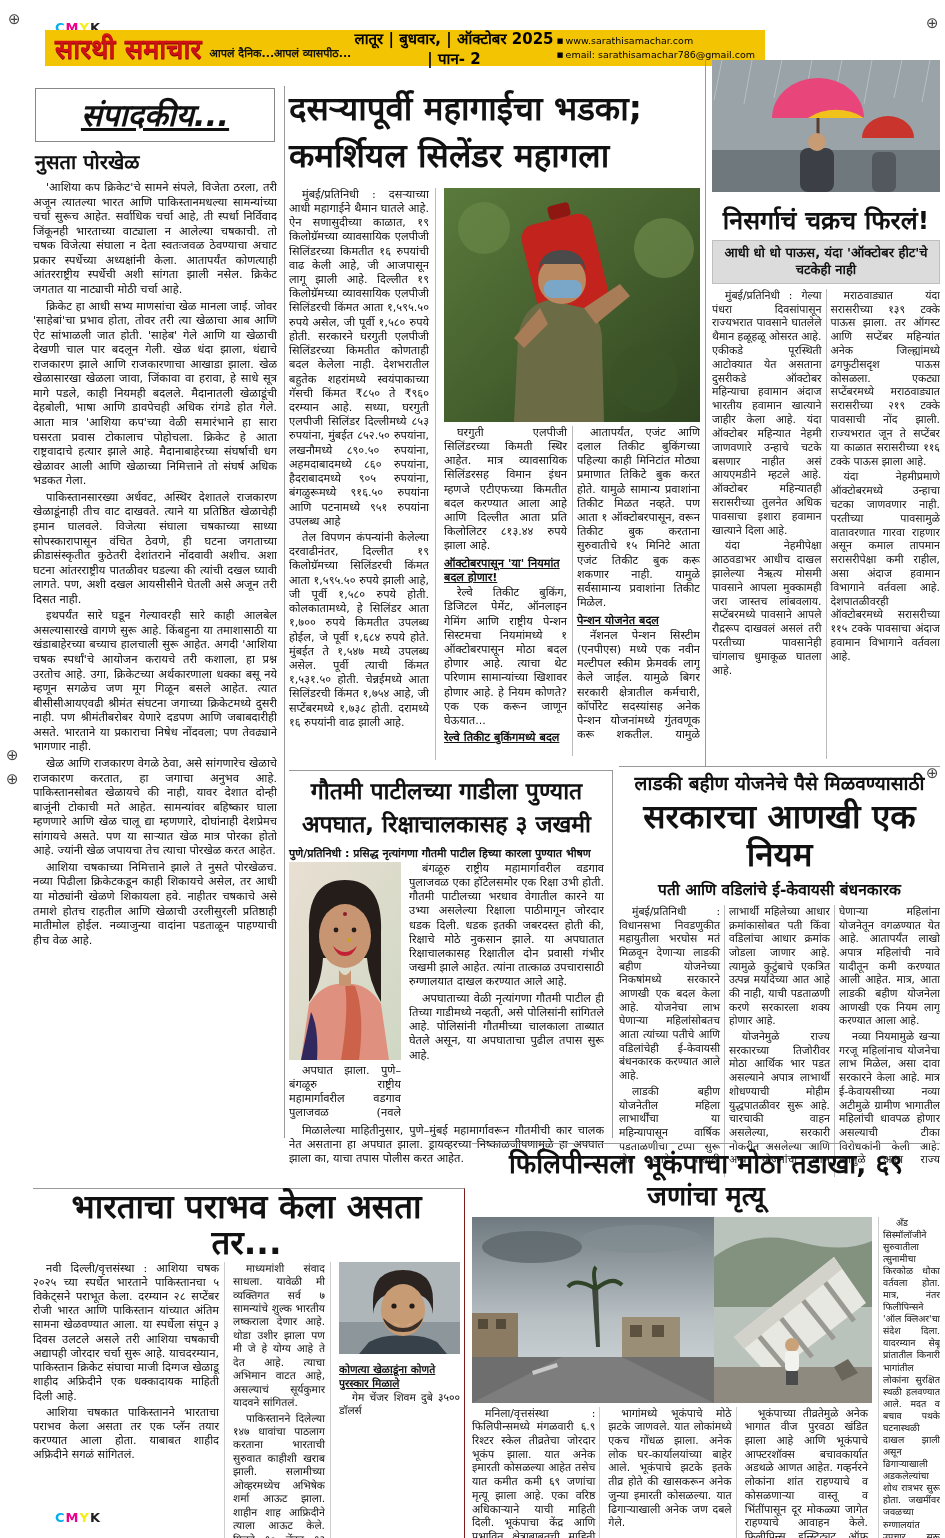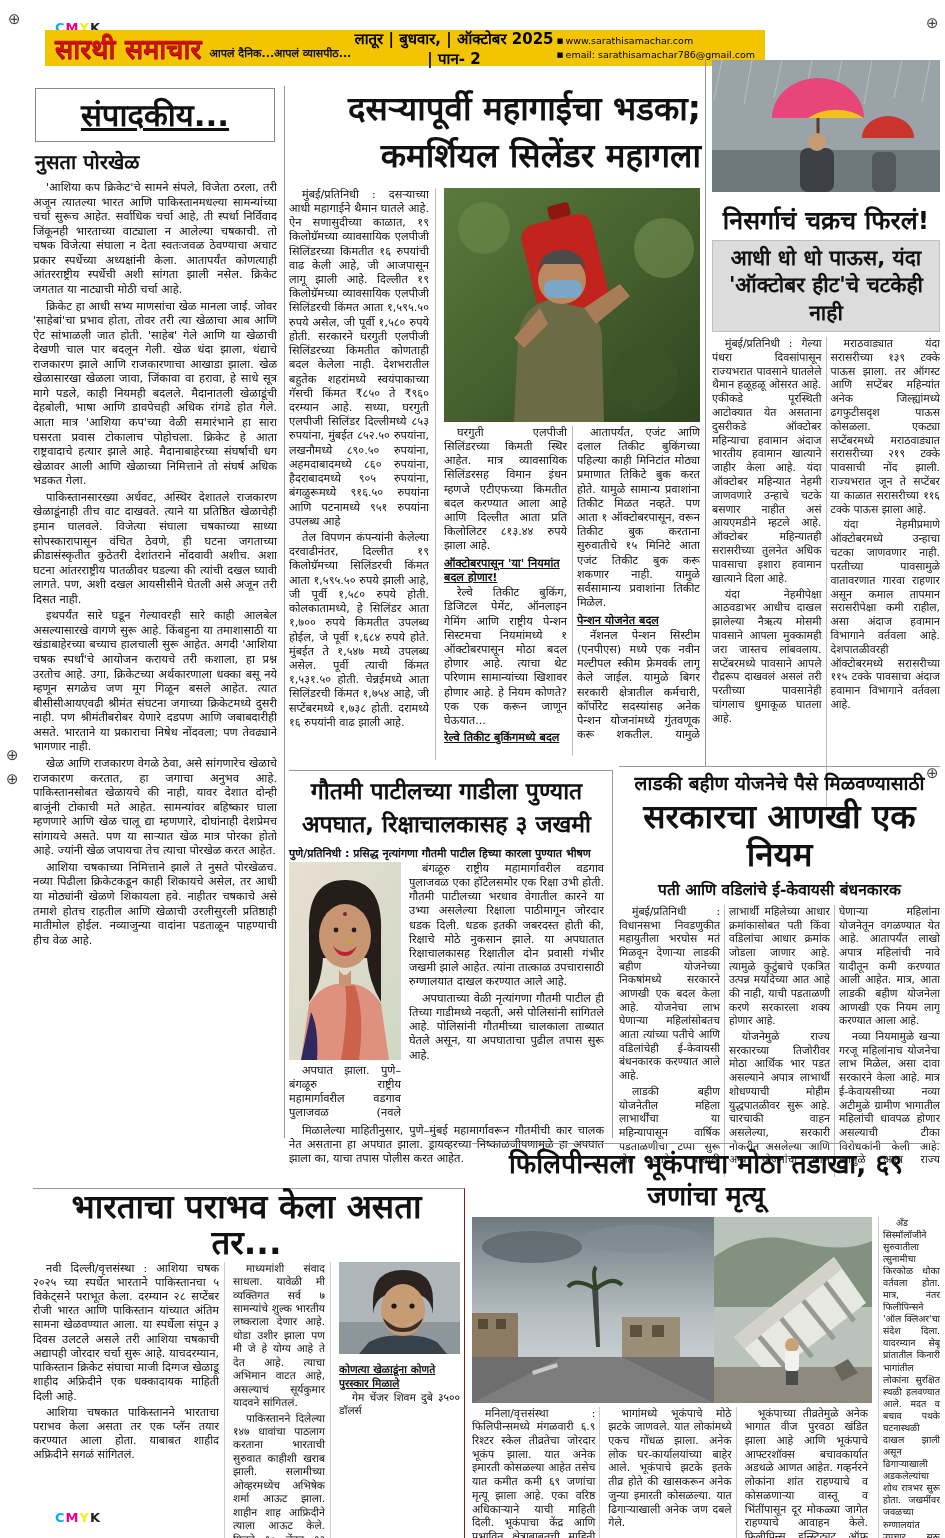--- a/index.html
+++ b/index.html
@@ -19,38 +19,38 @@
 
   
   .body-txt p{margin:0 0 2px 0;text-indent:13px;text-align:justify;}
   .body-txt .sub{font-weight:bold;text-indent:0;margin:3px 0 1px 0;text-decoration:underline;}
   .body-txt h4{margin:3px 0 1px 0;font-size:inherit;text-indent:0;}
   .clip{overflow:hidden;}
 
   
   .editorial{position:absolute;left:33px;top:86px;width:252px;height:1052px;border-right:1px solid #999;padding-right:7px;box-sizing:border-box;}
   .ed-box{border:1.5px solid #888;margin:2px 2px 6px 2px;padding:4px 0 6px 0;text-align:center;}
-  .ed-title{font-size:31px;font-weight:bold;text-decoration:underline;}
+  .ed-title{font-size:31px;font-weight:bold;font-style:italic;text-decoration:underline;}
   .ed-sub{font-size:20px;font-weight:bold;margin:2px 0 6px 2px;}
   .ed-body{font-size:11.3px;line-height:1.29;height:930px;}
 
   
   .lead{position:absolute;left:289px;top:86px;width:412px;height:684px;}
-  .lead h1{margin:0 0 8px 0;font-size:33px;line-height:1.42;text-align:right;font-weight:bold;}
+  .lead h1{margin:0 0 8px 0;font-size:33px;line-height:1.42;text-align:left;font-weight:bold;}
   .lead-row{display:flex;gap:8px;}
   .lead-c1{width:140px;font-size:11.2px;line-height:1.27;height:572px;border-right:1px solid #bbb;padding-right:6px;}
   .lead-right{width:256px;display:flex;flex-direction:column;}
   .ph-cyl{width:256px;height:234px;background:#3c5b2a;}
   .lead-cols{margin-top:4px;column-count:2;column-gap:10px;column-rule:1px solid #bbb;font-size:11.2px;line-height:1.27;height:330px;}
 
   
   .weather{position:absolute;left:705px;top:60px;width:235px;height:706px;border-left:1px solid #999;padding-left:6px;box-sizing:border-box;}
   .ph-rain{width:228px;height:132px;}
   .weather h2{margin:6px 0 4px 0;font-size:25px;text-align:center;font-weight:bold;}
-  .w-subbox{background:#dcdcdc;border:1px solid #bfbfbf;font-size:21px;font-weight:bold;text-align:center;padding:4px 2px;margin-bottom:5px;line-height:1.3;}
+  .w-subbox{background:#dcdcdc;border:1px solid #bfbfbf;font-size:13px;font-weight:bold;text-align:center;padding:4px 2px;margin-bottom:5px;line-height:1.3;}
   .w-cols{column-count:2;column-gap:9px;column-rule:1px solid #bbb;font-size:10.8px;line-height:1.28;height:470px;}
 
   
   .gautami{position:absolute;left:289px;top:770px;width:324px;height:368px;border-top:1px solid #999;border-right:1px solid #999;padding:4px 8px 0 0;box-sizing:border-box;}
   .gautami h2{margin:0 0 3px 0;font-size:23px;line-height:1.45;text-align:center;font-weight:bold;}
   .g-byline{font-size:11px;font-weight:bold;text-align:left;margin:1px 0 2px 0;}
   .g-row{display:flex;gap:8px;}
   .g-left{width:112px;}
   .ph-gautami{width:112px;height:198px;}
   .g-left .body-txt,.g-right{font-size:11.2px;line-height:1.27;}

